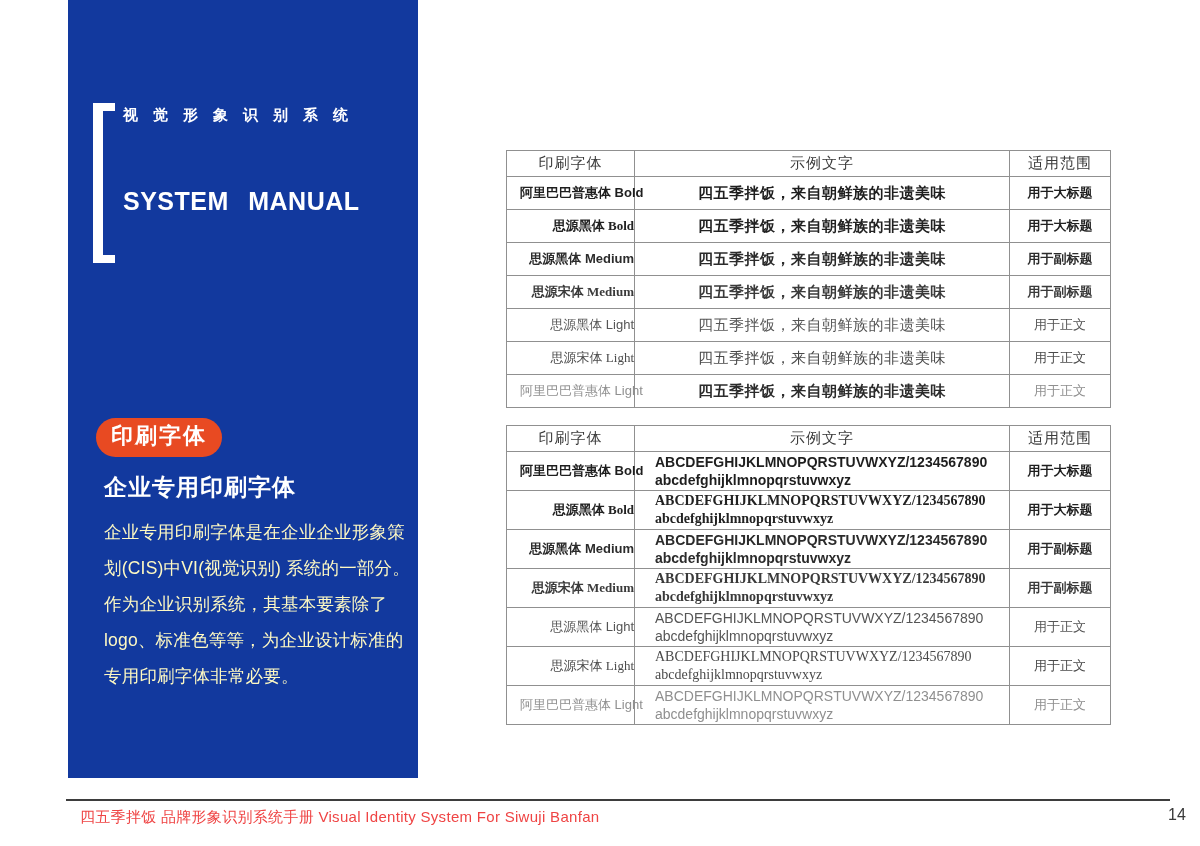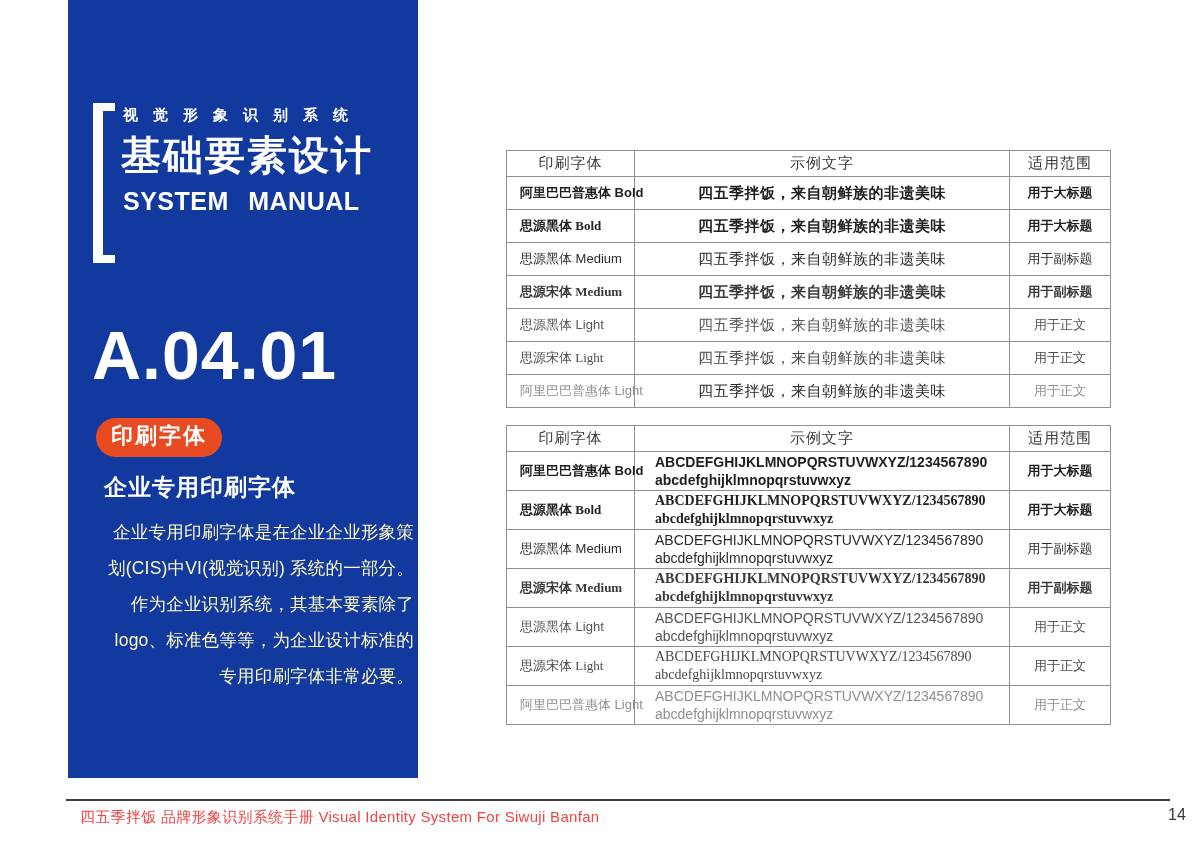--- a/index.html
+++ b/index.html
@@ -4,21 +4,21 @@
 <style>
   html,body{margin:0;padding:0;}
   body{
     width:1200px;height:846px;position:relative;background:#ffffff;
     font-family:"Liberation Sans","DejaVu Sans",sans-serif;
     overflow:hidden;
   }
   
   .sidebar{
     position:absolute;left:68px;top:0;width:350px;height:778px;
-    background:#12399E;color:#ffffff;text-align:right;
+    background:#12399E;color:#ffffff;
   }
   .bracket{
     position:absolute;left:25px;top:103px;width:22px;height:160px;
     border-left:10px solid #ffffff;border-top:8px solid #ffffff;border-bottom:8px solid #ffffff;
     box-sizing:border-box;
   }
   .tagline{
     position:absolute;left:55px;top:106px;font-size:15px;font-weight:600;
     letter-spacing:15px;white-space:nowrap;
   }
@@ -51,50 +51,48 @@
   .vi-table{
     position:absolute;left:506px;width:604px;border-collapse:collapse;
     table-layout:fixed;color:#333333;
   }
   #table1{top:150px;}
   #table2{top:425px;}
   .vi-table th,.vi-table td{border:1px solid #909090;box-sizing:border-box;padding:0;}
   .vi-table th{font-weight:400;font-size:15px;height:26px;color:#3a3a3a;letter-spacing:1px;}
   #table1 td{height:33px;}
   #table2 td{height:39px;}
-  td.c-font{text-align:left;padding-left:13px;font-size:13px;white-space:nowrap;}
+  td.c-font{text-align:right;padding-left:13px;font-size:13px;white-space:nowrap;}
   #table1 td.c-sample{text-align:center;font-size:15px;letter-spacing:0.5px;}
   #table2 td.c-sample{text-align:left;padding-left:20px;font-size:14px;line-height:18px;}
   td.c-scope{text-align:center;font-size:13px;}
   
   .f-ali-bold {font-family:"Liberation Sans","DejaVu Sans",sans-serif;font-weight:700;color:#1e1e1e;}
   .f-hei-bold {font-family:Liberation Serif, serif;font-weight:700;color:#222222;}
-  .f-hei-med  {font-family:"Liberation Sans","DejaVu Sans",sans-serif;font-weight:400;color:#2b2b2b;}
+  .f-hei-med  {font-family:"Liberation Sans","DejaVu Sans",sans-serif;font-weight:700;color:#2b2b2b;}
   .f-song-med {font-family:"Liberation Serif","DejaVu Serif",serif;font-weight:600;color:#3a3a3a;margin-left:19px;}
   .f-hei-light{font-family:"Liberation Sans","DejaVu Sans",sans-serif;font-weight:400;color:#555555;}
   .f-song-light{font-family:"Liberation Serif","DejaVu Serif",serif;font-weight:400;color:#4a4a4a;}
   .f-ali-light{font-family:"Liberation Sans","DejaVu Sans",sans-serif;font-weight:400;color:#8f8f8f;}
   
   .rule{position:absolute;left:66px;top:799px;width:1104px;height:2px;background:#3d3d3d;}
   .foot-left{position:absolute;left:80px;top:808px;font-size:15px;color:#ef4444;letter-spacing:0.3px;white-space:nowrap;}
   .foot-page{position:absolute;left:1142px;top:806px;font-size:16px;color:#3a3a3a;margin-left:26px;}
 </style>
 </head>
 <body>
 
 <div>
 
   <aside class="sidebar">
     <div class="bracket"></div>
     <div class="tagline">视觉形象识别系统</div>
-    <h1 class="title-cn">基础要素设计</h1>
     <div class="title-en">
       <div>SYSTEM MANUAL</div>
     </div>
-    <div class="code">A.04.01</div>
     <div class="badge">印刷字体</div>
     <h2 class="subtitle">企业专用印刷字体</h2>
     <p class="desc">企业专用印刷字体是在企业企业形象策划(CIS)中VI(视觉识别) 系统的一部分。作为企业识别系统，其基本要素除了logo、标准色等等，为企业设计标准的专用印刷字体非常必要。</p>
   </aside>
 
   <table class="vi-table" id="table1">
     <colgroup>
         <col style="width:128px">
         <col style="width:375px">
         <col style="width:101px">

